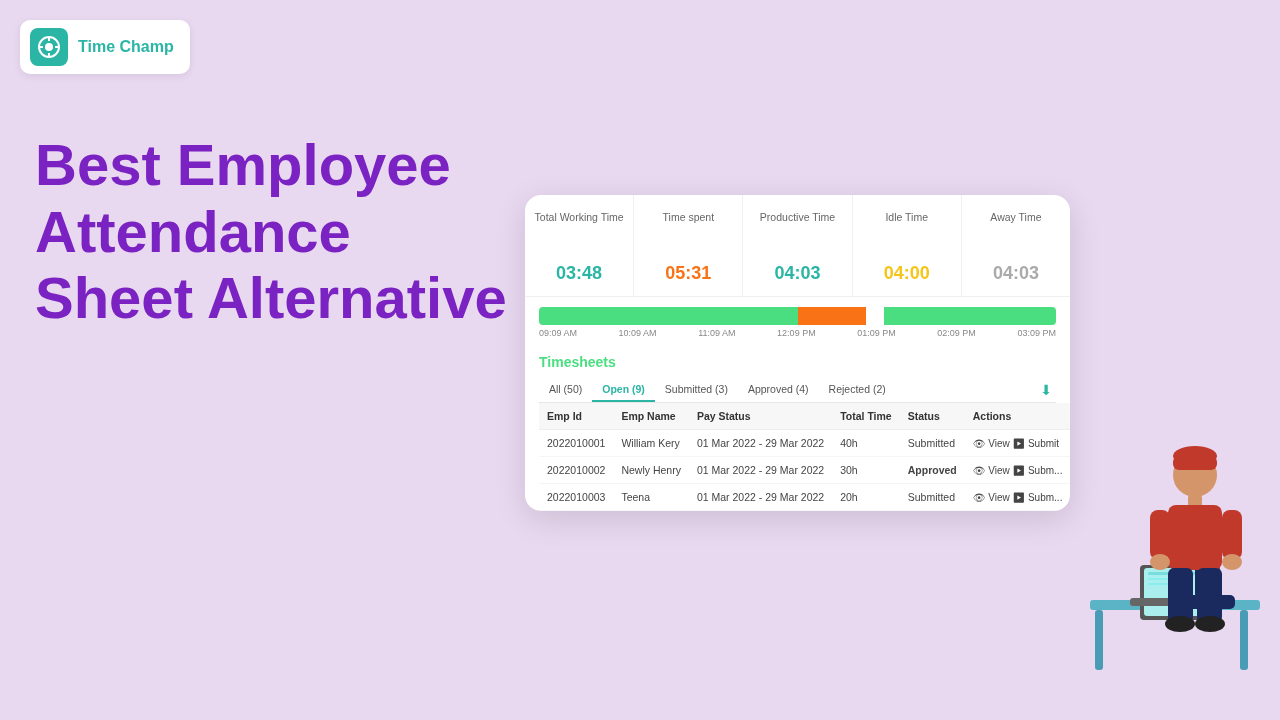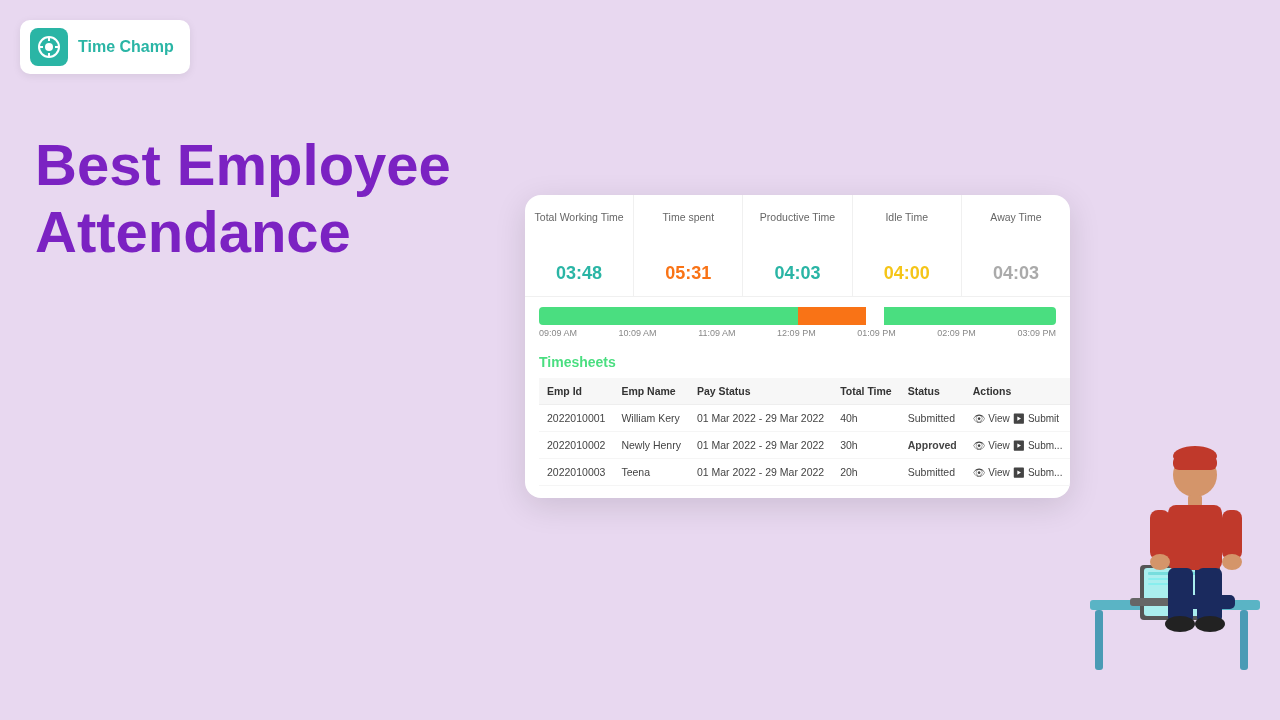--- a/index.html
+++ b/index.html
@@ -116,21 +116,21 @@
       justify-content: space-between;
       margin-top: 3px;
     }
     .timeline-label {
       font-size: 9px;
       color: #888;
     }
 
     
     .timesheets-section {
-      padding: 10px 14px 12px;
+      padding: 10px 14px 0;
     }
     .timesheets-title {
       font-size: 14px;
       font-weight: 700;
       color: #4ade80;
       margin-bottom: 8px;
     }
 
     
     .tabs-row {
@@ -212,20 +212,21 @@
       <line x1="18" y1="12" x2="22" y2="12" stroke="white" stroke-width="2"></line>
     </svg>
   </div>
   <span class="logo-text">Time Champ</span>
 </div>
 
 <div class="hero-text">
   <h1>
     <span>Best Employee</span><br>
     <span>Attendance</span><br>
+    <span>Sheet Alternative</span>
   </h1>
 </div>
 
 <div class="dashboard-card">
 
   <div class="stats-row">
     <div class="stat-cell">
       <div class="stat-label">Total Working Time</div>
       <div class="stat-value green">03:48</div>
     </div>
@@ -261,20 +262,28 @@
       <span class="timeline-label">12:09 PM</span>
       <span class="timeline-label">01:09 PM</span>
       <span class="timeline-label">02:09 PM</span>
       <span class="timeline-label">03:09 PM</span>
     </div>
   </div>
 
   <div class="timesheets-section">
     <div class="timesheets-title">Timesheets</div>
 
+    <div class="tabs-row">
+      <div class="tab">All (50)</div>
+      <div class="tab active">Open (9)</div>
+      <div class="tab">Submitted (3)</div>
+      <div class="tab">Approved (4)</div>
+      <div class="tab">Rejected (2)</div>
+      <div class="download-icon">⬇</div>
+    </div>
 
     <table class="data-table">
       <thead>
         <tr>
           <th>Emp Id</th>
           <th>Emp Name</th>
           <th>Pay Status</th>
           <th>Total Time</th>
           <th>Status</th>
           <th>Actions</th>

